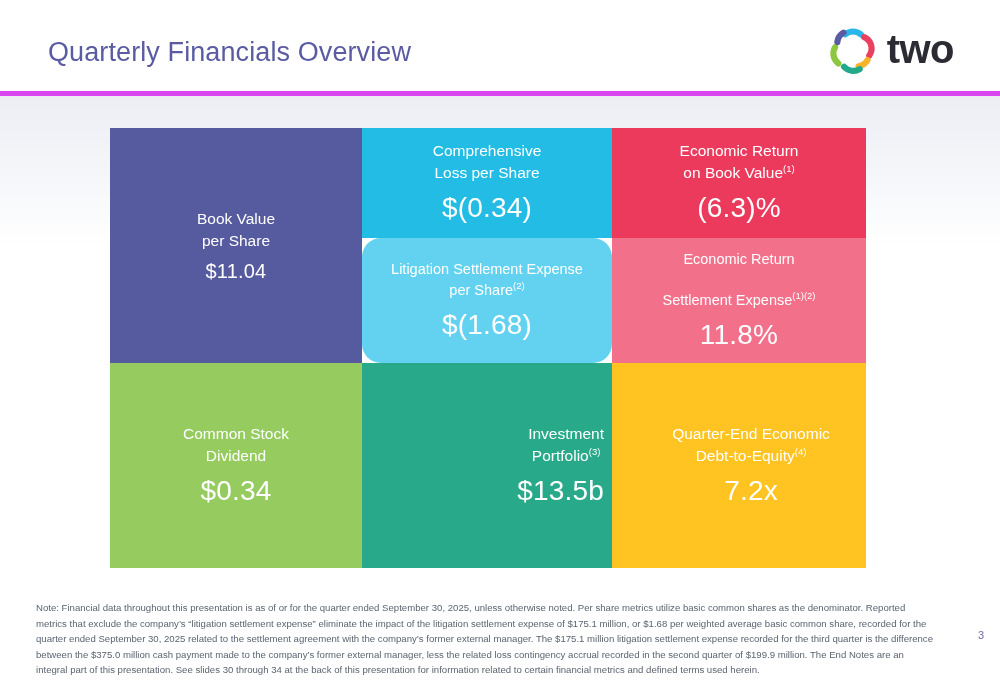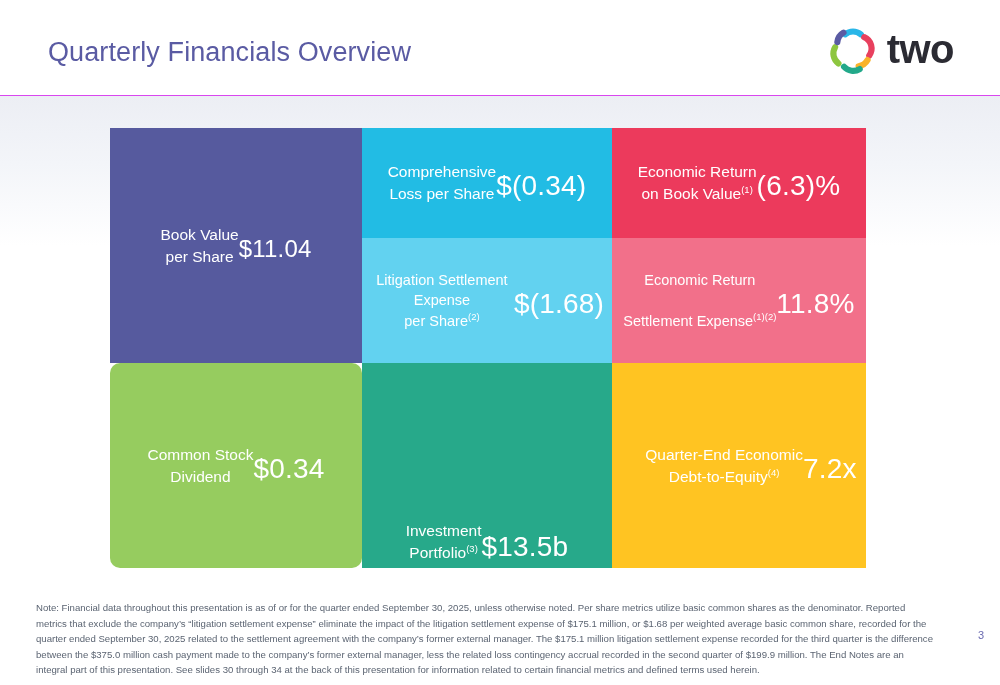--- a/index.html
+++ b/index.html
@@ -13,21 +13,21 @@
     position: relative;
   }
 
   
   .header {
     position: absolute;
     top: 0; left: 0;
     width: 1000px;
     height: 96px;
     background: #ffffff;
-    border-bottom: 1px solid #d946ef;
+    border-bottom: 5px solid #d946ef;
     text-align: right;
   }
 
   .page-title {
     position: absolute;
     left: 48px;
     top: 37px;
     font-size: 27px;
     font-weight: 400;
     color: #5a5ba3;
@@ -71,21 +71,21 @@
     top: 128px;
     width: 756px;
     height: 440px;
     display: grid;
     grid-template-columns: 252px 250px 254px;
     grid-template-rows: 110px 125px 205px;
   }
 
   .tile {
     display: flex;
-    flex-direction: row;
+    flex-direction: column;
     align-items: center;
     justify-content: center;
     text-align: center;
     color: #ffffff;
     padding: 4px 8px;
   }
 
   .tile-label {
     font-size: 15.5px;
     font-weight: 400;
@@ -103,32 +103,32 @@
     font-size: 28px;
     font-weight: 400;
     line-height: 1.22;
     margin-top: 7px;
     color: #ffffff;
     letter-spacing: 0.2px;
   }
 
   
   .tile-tall-top { grid-column: 1; grid-row: 1 / span 2; }
-  .tile-bl       { grid-column: 1; grid-row: 3; border-radius: 10px; }
+  .tile-bl       { grid-column: 1; grid-row: 3; }
   .tile-tm       { grid-column: 2; grid-row: 1; }
-  .tile-mm       { grid-column: 2; grid-row: 2; }
+  .tile-mm       { grid-column: 2; grid-row: 2; border-radius: 19px; }
   .tile-bm       { grid-column: 2; grid-row: 3; }
   .tile-tr       { grid-column: 3; grid-row: 1; }
   .tile-mr       { grid-column: 3; grid-row: 2; }
   .tile-br       { grid-column: 3; grid-row: 3; padding-left: 32px; }
 
   .tile-mm .tile-label,
   .tile-mr .tile-label { font-size: 14.5px; }
 
-  .tile-tall-top .tile-value { font-size: 24px; }
+  .tile-tall-top .tile-value { font-size: 20px; }
 
   
   .footnote {
     position: absolute;
     left: 36px;
     top: 600px;
     width: 900px;
     font-size: 9.6px;
     line-height: 1.62;
     color: #5b6472;

